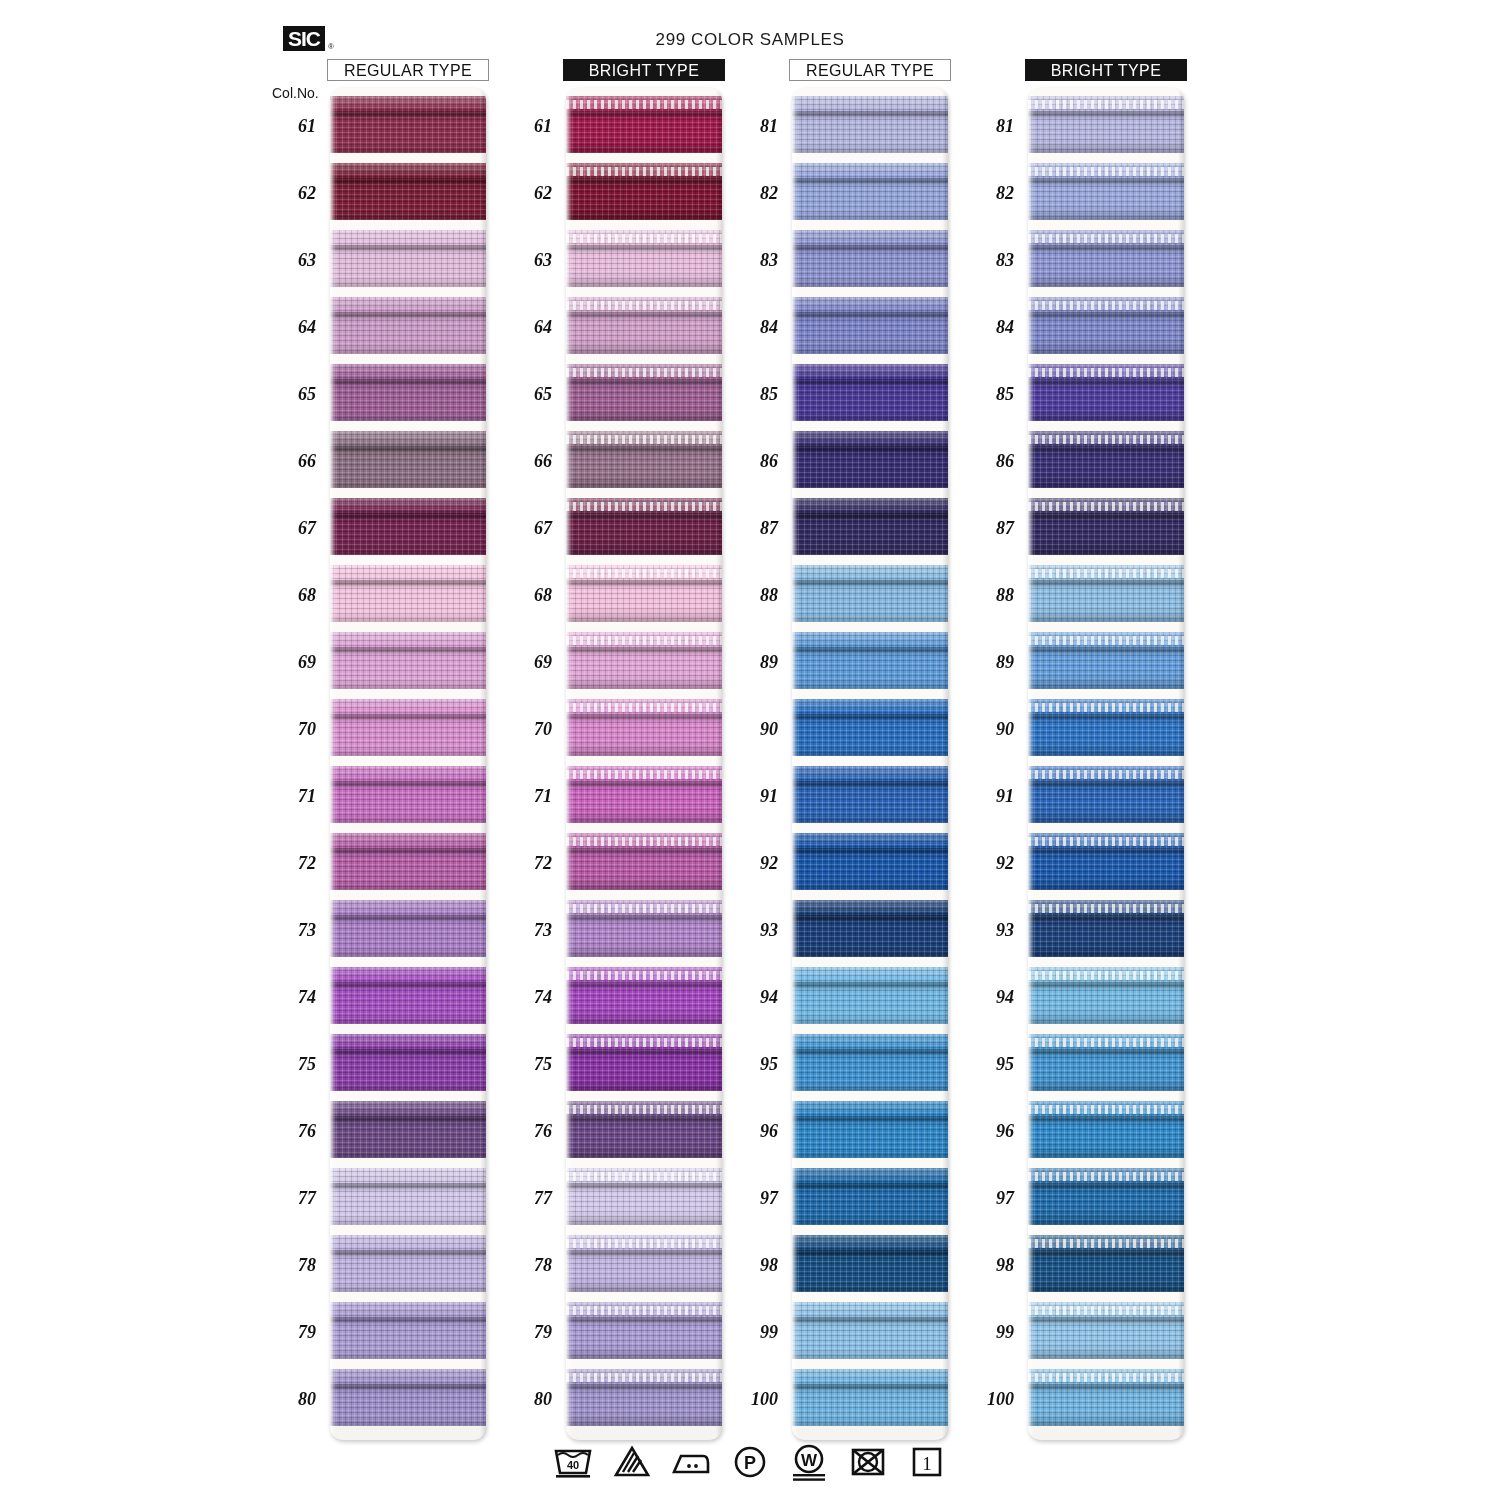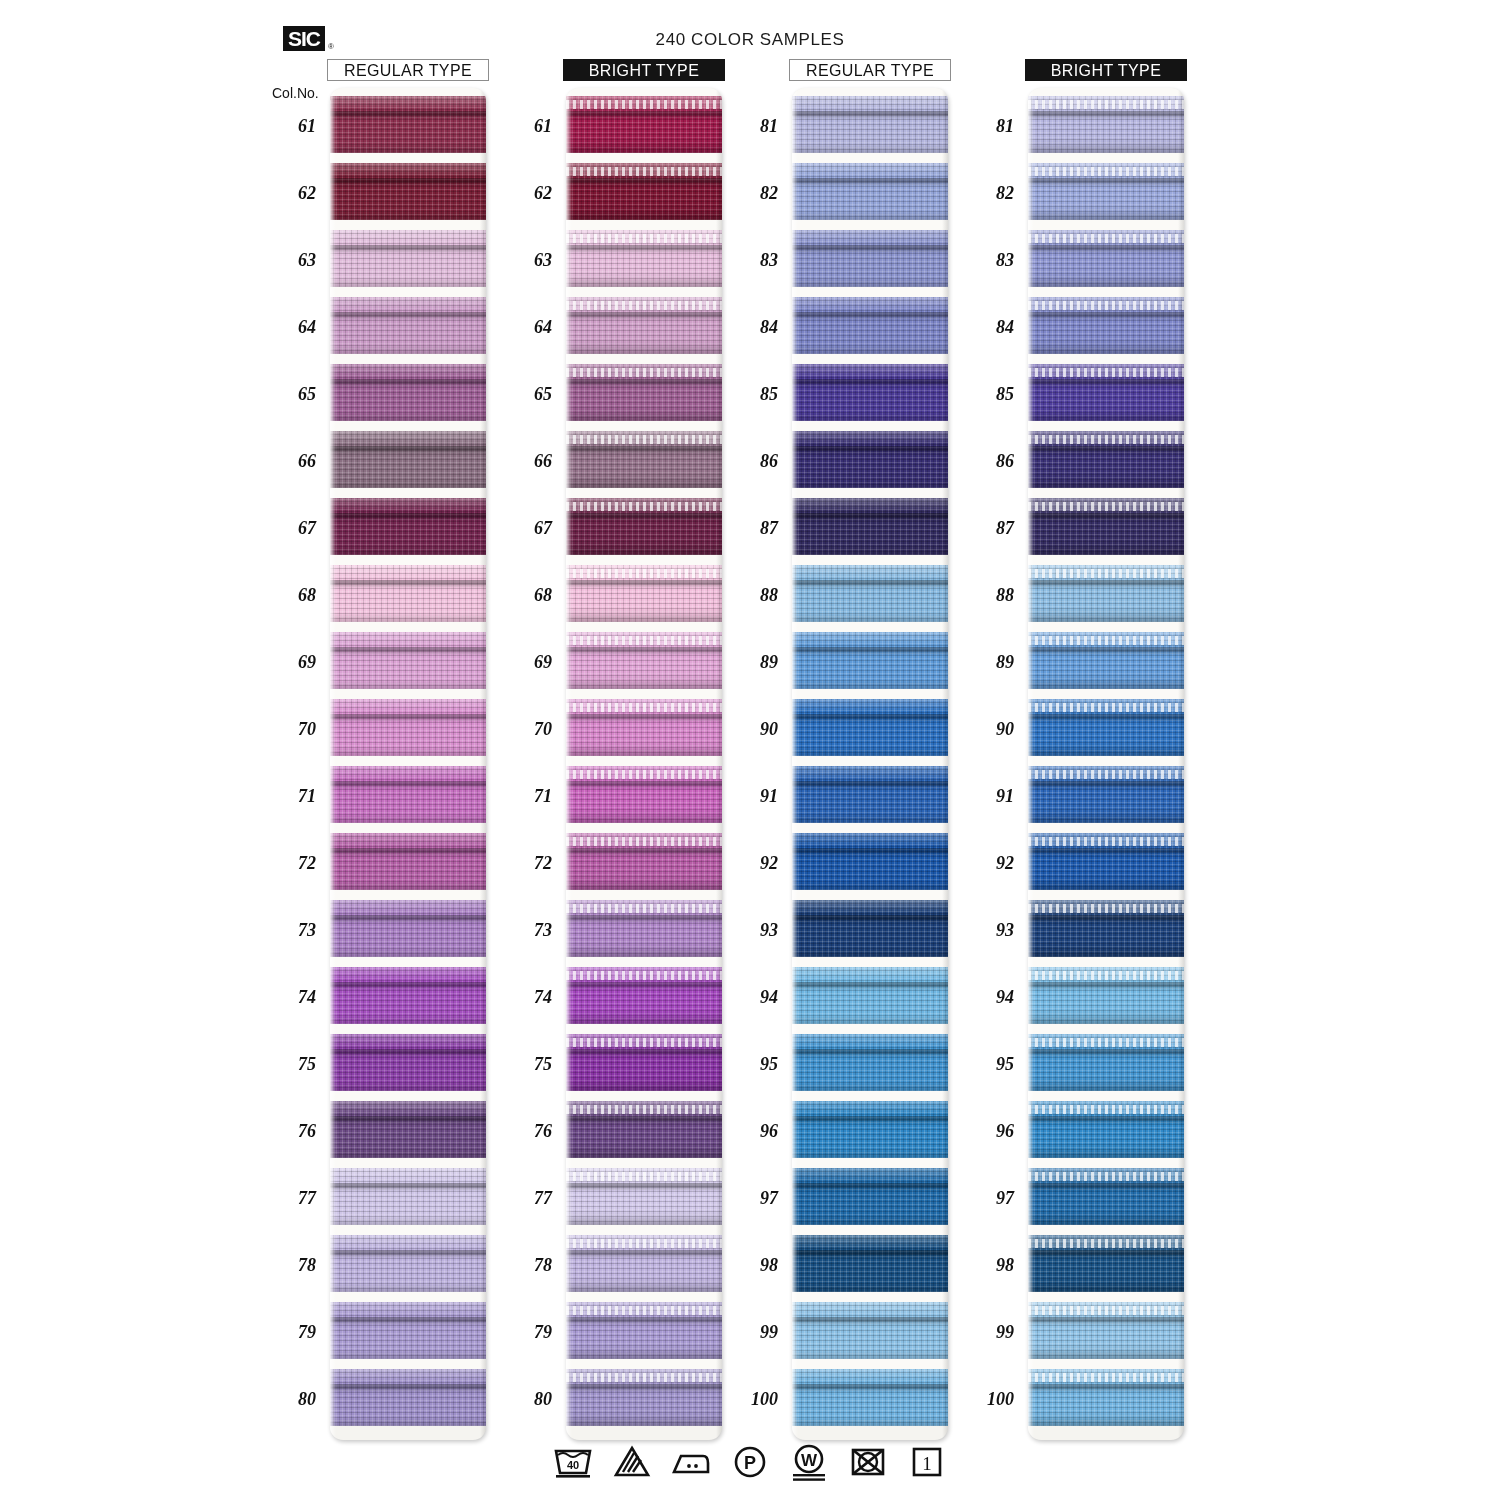--- a/index.html
+++ b/index.html
@@ -195,21 +195,21 @@
     height: 38px;
     position: relative;
   }
   .care-symbol svg { display: block; }
 </style>
 </head>
 <body>
 
 <div id="logo">SIC</div>
 <div id="logo-tm">®</div>
-<div id="page-title">240 COLOR SAMPLES</div>
+<div id="page-title">299 COLOR SAMPLES</div>
 <div id="colno-label">Col.No.</div>
 
 <div id="type-headers">
     <div class="type-header regular" style="left: 327px; width: 162px;">REGULAR TYPE</div>
     <div class="type-header bright" style="left: 563px; width: 162px;">BRIGHT TYPE</div>
     <div class="type-header regular" style="left: 789px; width: 162px;">REGULAR TYPE</div>
     <div class="type-header bright" style="left: 1025px; width: 162px;">BRIGHT TYPE</div>
   </div>
 <div id="columns-root">
     <div class="sample-column" style="left: 330px;">

